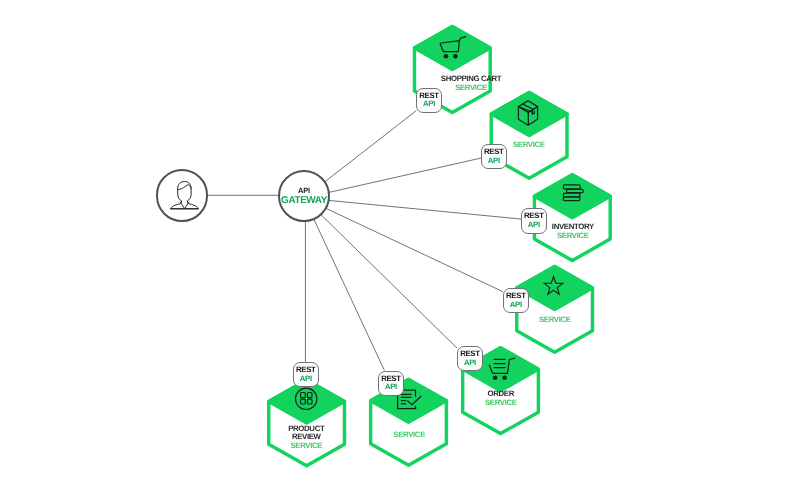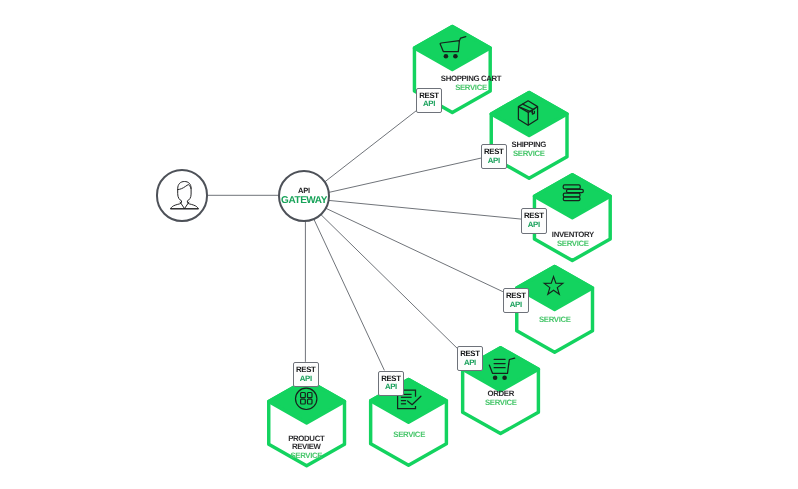--- a/index.html
+++ b/index.html
@@ -5,21 +5,21 @@
 <style>
   html,body{margin:0;padding:0;background:#ffffff;}
   body{width:798px;height:489px;overflow:hidden;
        font-family:"Liberation Sans",sans-serif;-webkit-font-smoothing:antialiased;text-rendering:geometricPrecision;}
   #stage{position:relative;width:798px;height:489px;background:#fff;}
   #stage{transform:translateZ(0);}
   .lbl,.restbox,.gw,.rest-t,.rest-b{transform:translateZ(0);}
   svg.layer{position:absolute;left:0;top:0;width:798px;height:489px;overflow:visible;}
   #wires{z-index:1}
   #hexes{z-index:2}
-  .restbox{position:absolute;background:#fdfdfd;border:1.1px solid #6e727a;border-radius:2px;
+  .restbox{position:absolute;background:#fdfdfd;border:1.1px solid #6e727a;border-radius:7px;
            box-sizing:border-box;z-index:4;
            display:flex;flex-direction:column;align-items:center;justify-content:center;}
   .rest-t{font-size:7.8px;font-weight:bold;color:#17181a;line-height:8.8px;letter-spacing:-0.3px;}
   .rest-b{font-size:7.8px;font-weight:bold;color:#17a05a;line-height:8.8px;letter-spacing:-0.3px;}
   .lbl{position:absolute;text-align:center;z-index:3;}
   .lbl .n{font-size:7.8px;font-weight:bold;color:#2e2e31;letter-spacing:-0.35px;display:block;line-height:8.6px;white-space:nowrap;}
   .lbl .s{font-size:7.8px;font-weight:bold;color:#4ac76d;letter-spacing:-0.35px;display:block;line-height:8.6px;}
   .gw{position:absolute;border-radius:50%;border:2.7px solid #4d5158;background:#fff;
       box-sizing:border-box;z-index:5;
       display:flex;flex-direction:column;align-items:center;justify-content:center;}
@@ -154,28 +154,27 @@
     </div>
     <div class="lbl" style="left: 351px; top: 75.3px; width: 240px;">
       <span class="n">SHOPPING CART</span>
       <span class="s">SERVICE</span>
     </div>
     <div class="restbox" style="left: 480.85px; top: 143.85px; width: 25.8px; height: 25.6px;">
       <span class="rest-t">REST</span>
       <span class="rest-b">API</span>
     </div>
     <div class="lbl" style="left: 408.8px; top: 141.1px; width: 240px;">
-      <span class="n">SHIPPING</span>
       <span class="s">SERVICE</span>
     </div>
     <div class="restbox" style="left: 520.95px; top: 207.95px; width: 25.8px; height: 25.6px;">
       <span class="rest-t">REST</span>
       <span class="rest-b">API</span>
     </div>
-    <div class="lbl" style="left: 452.8px; top: 223.4px; width: 240px; margin-top: 8px;">
+    <div class="lbl" style="left: 452.8px; top: 223.4px; width: 240px;">
       <span class="n">INVENTORY</span>
       <span class="s">SERVICE</span>
     </div>
     <div class="restbox" style="left: 502.95px; top: 287.85px; width: 25.8px; height: 25.6px;">
       <span class="rest-t">REST</span>
       <span class="rest-b">API</span>
     </div>
     <div class="lbl" style="left: 434.8px; top: 315.9px; width: 240px;">
       <span class="s">SERVICE</span>
     </div>
@@ -191,18 +190,18 @@
       <span class="rest-t">REST</span>
       <span class="rest-b">API</span>
     </div>
     <div class="lbl" style="left: 289.2px; top: 430.7px; width: 240px;">
       <span class="s">SERVICE</span>
     </div>
     <div class="restbox" style="left: 292.85px; top: 361.75px; width: 25.8px; height: 25.6px;">
       <span class="rest-t">REST</span>
       <span class="rest-b">API</span>
     </div>
-    <div class="lbl" style="left: 186.3px; top: 424.8px; width: 240px; margin-top: 10px;">
+    <div class="lbl" style="left: 186.3px; top: 424.8px; width: 240px;">
       <span class="n">PRODUCT</span>
       <span class="n">REVIEW</span>
       <span class="s">SERVICE</span>
     </div>
   </div>
 
 </body></html>

